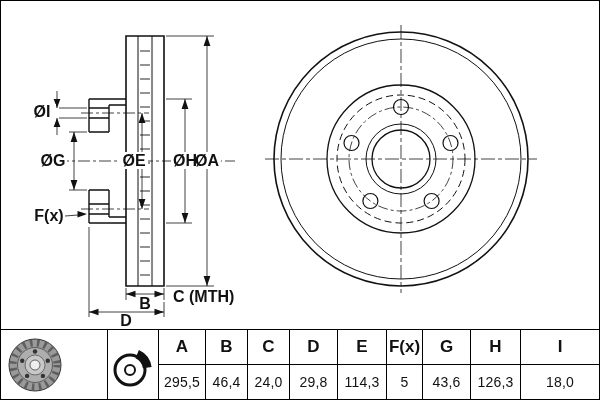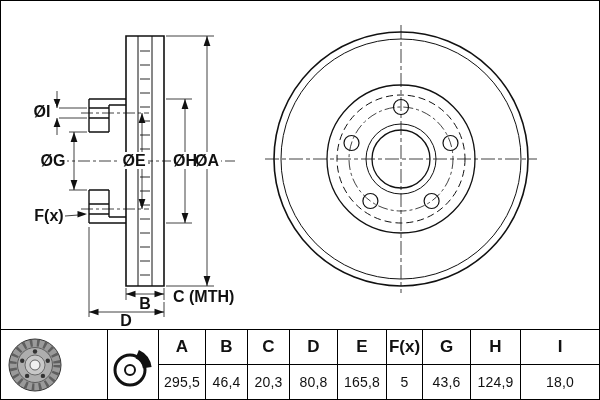--- a/index.html
+++ b/index.html
@@ -135,21 +135,21 @@
     <div class="cell head">C</div>
     <div class="cell head">D</div>
     <div class="cell head">E</div>
     <div class="cell head">F(x)</div>
     <div class="cell head">G</div>
     <div class="cell head">H</div>
     <div class="cell head">I</div>
 
     <div class="cell val">295,5</div>
     <div class="cell val">46,4</div>
-    <div class="cell val">20,3</div>
-    <div class="cell val">80,8</div>
-    <div class="cell val">165,8</div>
+    <div class="cell val">24,0</div>
+    <div class="cell val">29,8</div>
+    <div class="cell val">114,3</div>
     <div class="cell val">5</div>
     <div class="cell val">43,6</div>
-    <div class="cell val">124,9</div>
+    <div class="cell val">126,3</div>
     <div class="cell val">18,0</div>
   </div>
 </div>
 
 </body></html>

